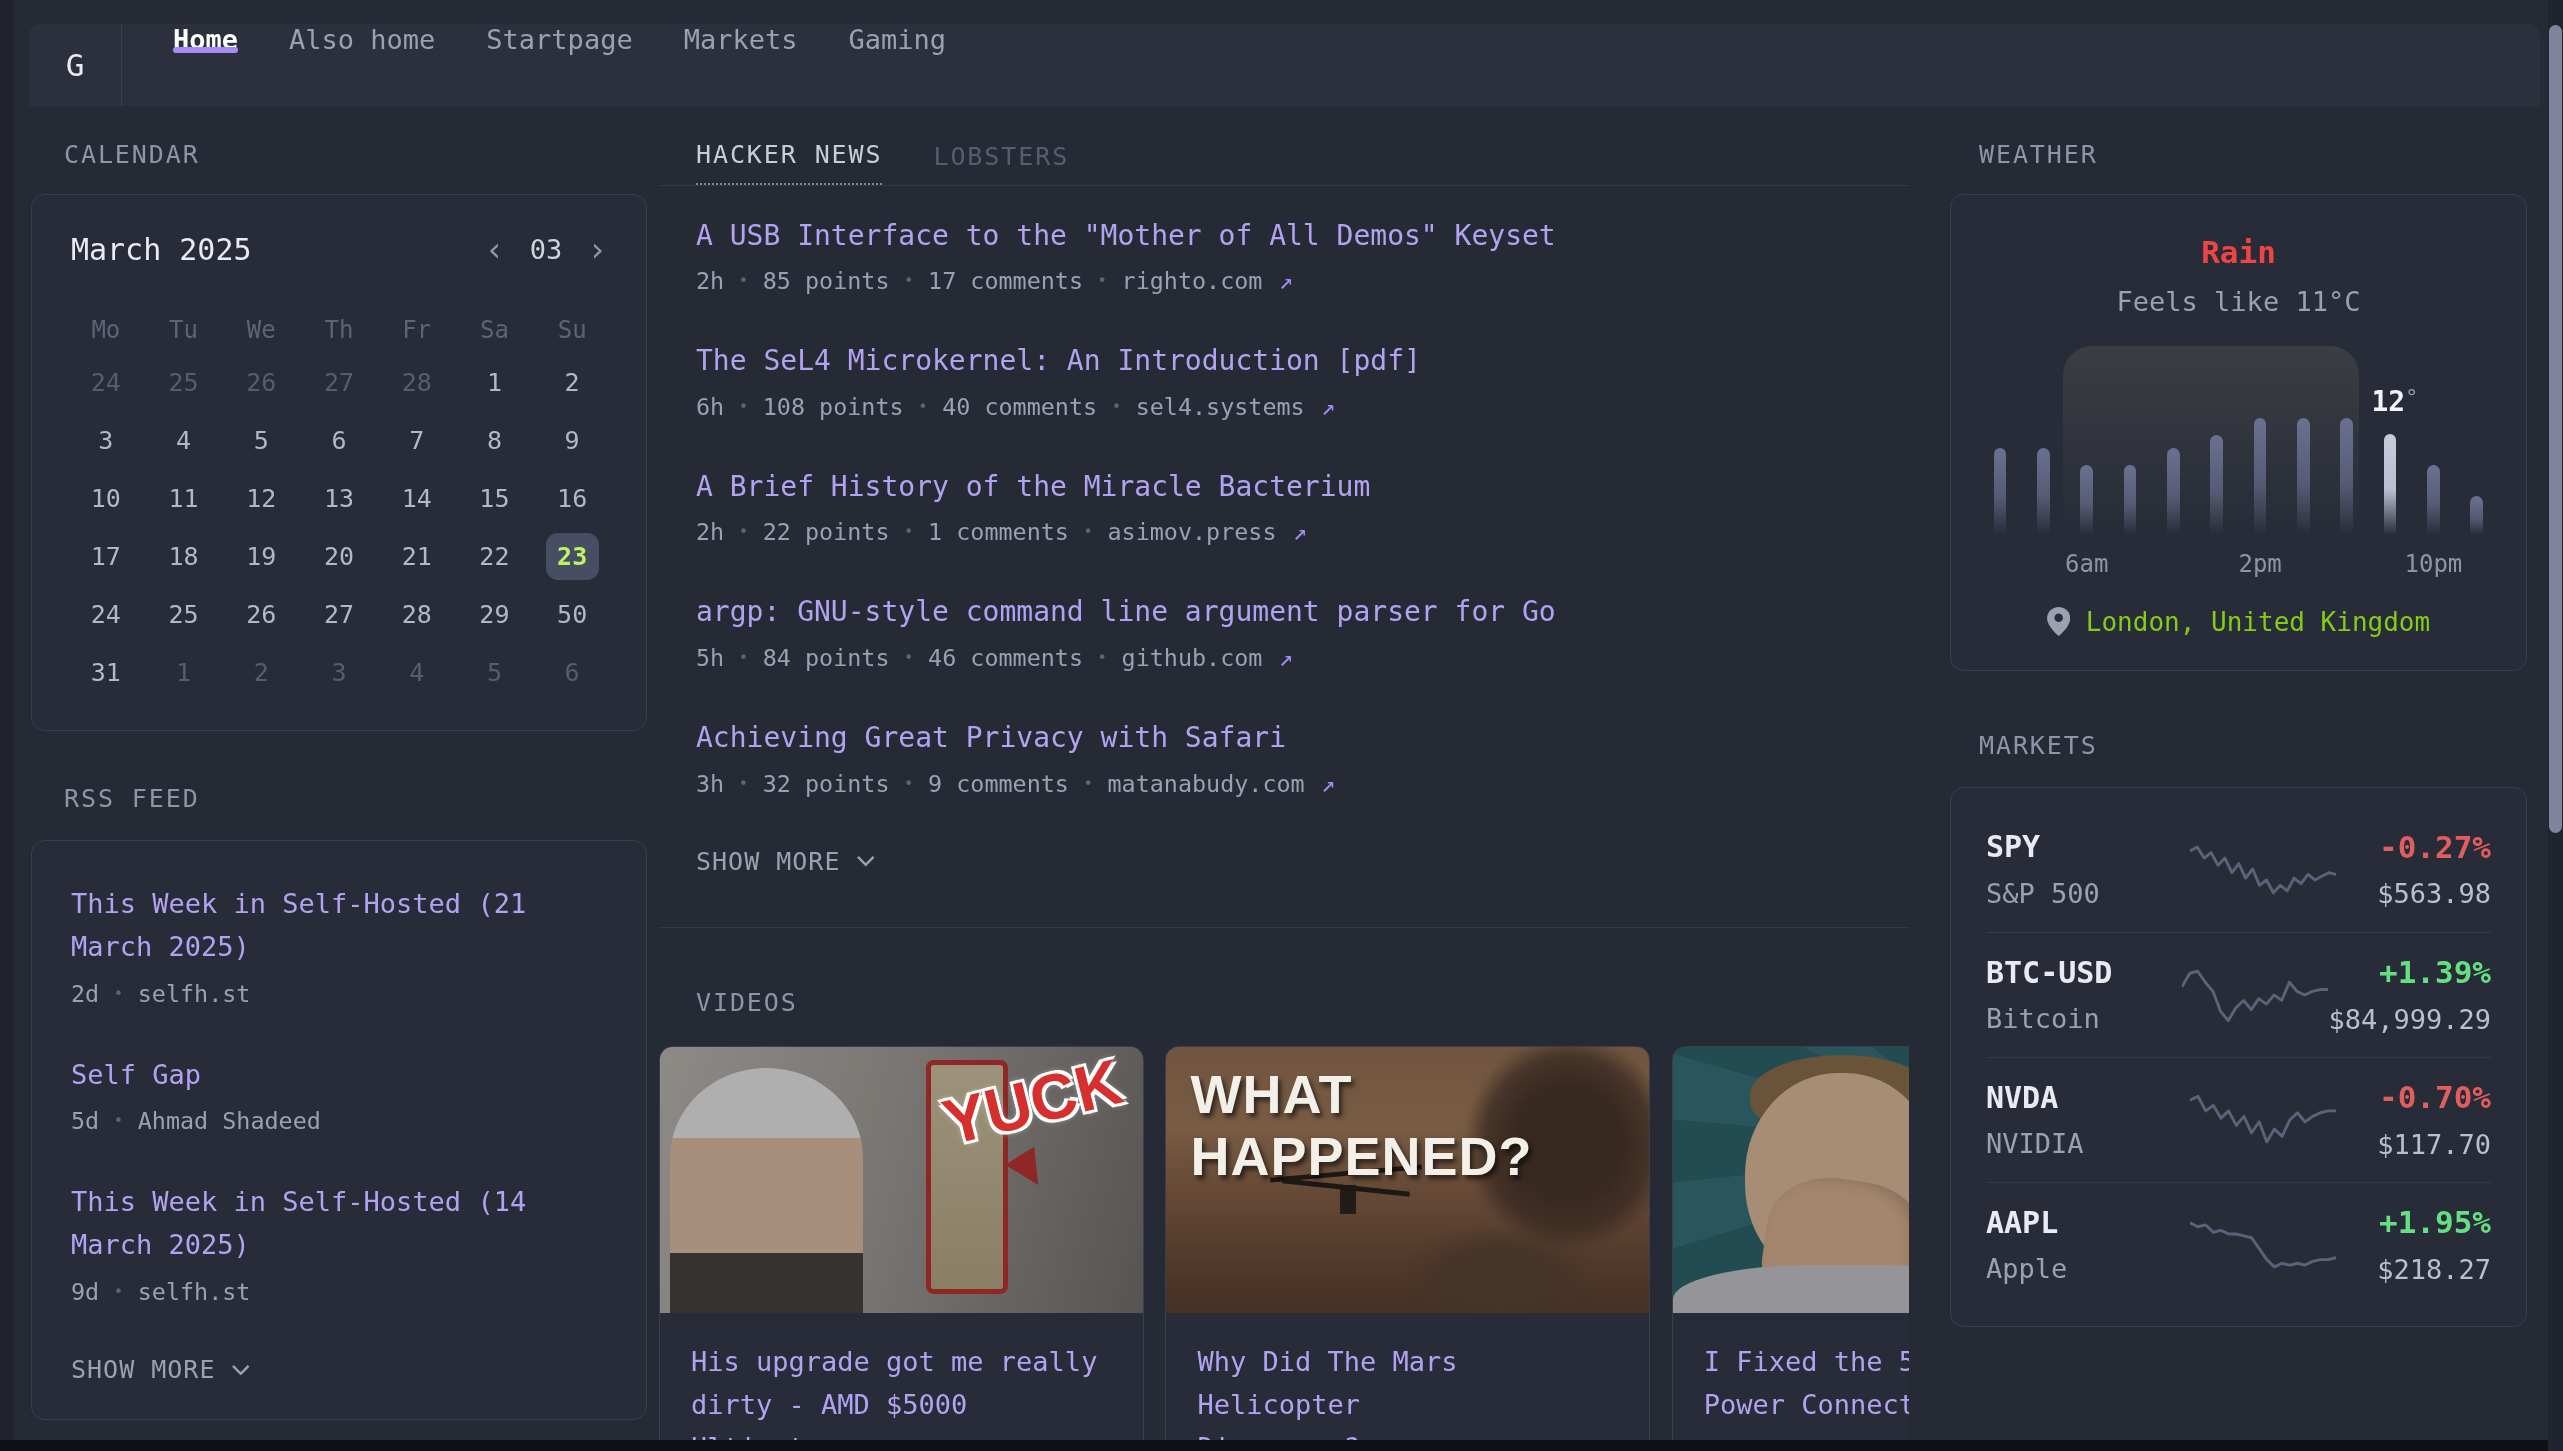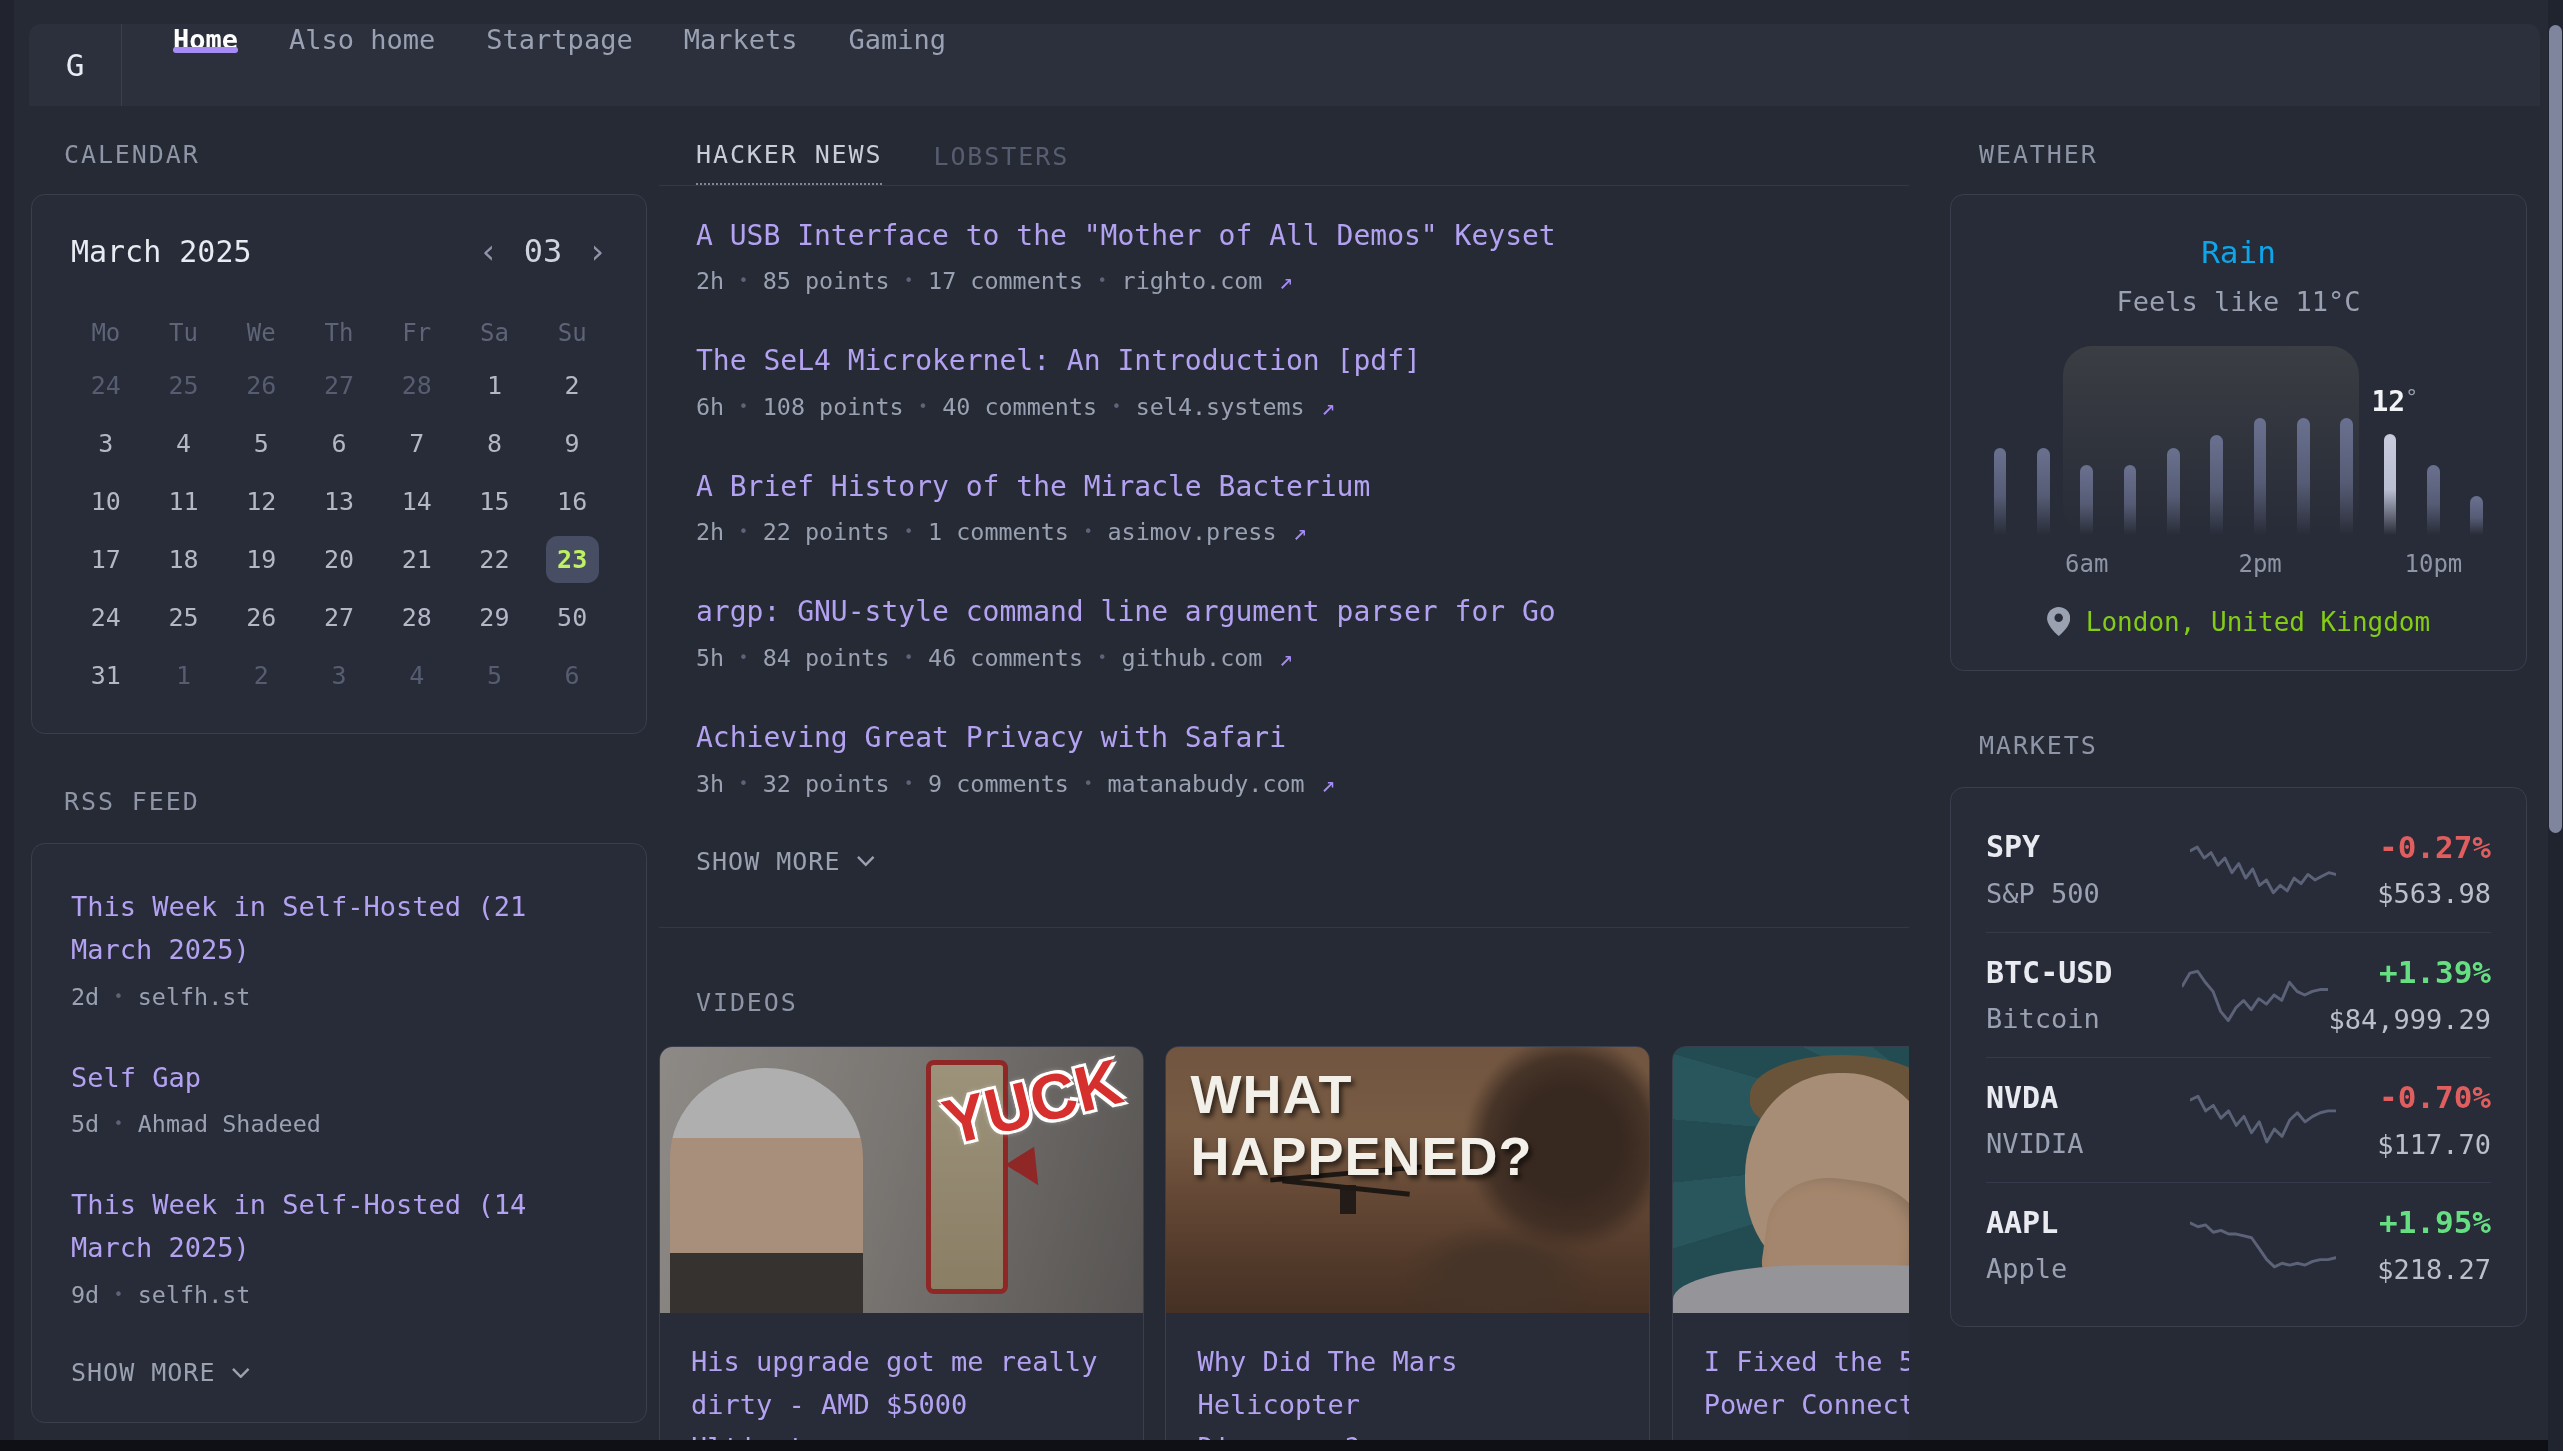--- a/index.html
+++ b/index.html
@@ -38,21 +38,21 @@
   .col-right .section-label{margin-left:29px;}
 
   .card{background:var(--card);border:1px solid var(--border);border-radius:13.6px;}
 
   
   .cal-card{margin-top:25px;padding:37px 35px 29px;}
   .cal-header{display:flex;align-items:center;justify-content:space-between;padding:0 3.9px;}
   .cal-month{font-size:30px;color:var(--text);}
   .cal-controls{display:flex;align-items:center;gap:25px;}
   .cal-chevron{font-size:33px;color:#8d95a6;line-height:1;cursor:pointer;}
-  .cal-badge{font-size:32px;color:#cfd3dd;}
+  .cal-badge{font-size:27px;color:#cfd3dd;}
   .cal-grid{display:grid;grid-template-columns:repeat(7,1fr);margin-top:39px;row-gap:0;}
   .cal-wd{height:47px;display:flex;align-items:center;justify-content:center;
     font-size:24px;color:#5d6477;}
   .cal-day{height:58px;display:flex;align-items:center;justify-content:center;
     font-size:25px;color:#b2b8c6;}
   .cal-day .day-box{min-width:53px;height:47px;display:flex;align-items:center;justify-content:center;border-radius:11.7px;}
   .cal-day.muted{color:#565d70;}
   .cal-day.selected{color:#bef264;font-weight:bold;}
   .cal-day.selected .day-box{background:#474d62;}
 
@@ -119,21 +119,21 @@
   .thumb-shock .art-b{display:block;left:15%;top:10%;width:40%;height:80%;border-radius:48%;background:#e8c3a0;}
   .thumb-shock .art-c{display:block;left:19%;top:50%;width:33%;height:48%;border-radius:42% 42% 30% 30%;
     background:#e3b992;transform:rotate(8deg);box-shadow:inset -9.7px 0 15.6px rgba(0,0,0,.18);}
   .thumb-shock .art-d{display:block;left:0%;bottom:-14%;width:72%;height:32%;border-radius:40% 40% 0 0;background:#cfcdd2;}
 
   .video-caption{padding:27px 31px 35px;}
   .video-title{font-size:27px;line-height:43px;color:var(--purple);white-space:pre-line;}
 
   
   .weather-card{margin-top:25px;padding:39px 37px 33px;}
-  .weather-cond{text-align:center;font-size:31px;font-weight:normal;color:#0ea5e9;}
+  .weather-cond{text-align:center;font-size:31px;font-weight:bold;color:#ef4444;}
   .weather-feels{text-align:center;font-size:27px;color:var(--muted);margin-top:15.6px;}
   .weather-chart{position:relative;height:175px;margin-top:43px;display:flex;justify-content:space-between;padding:0 5.8px;}
   .day-span{position:absolute;left:15%;width:59%;top:-13.6px;bottom:0;border-radius:29px;
     background:linear-gradient(180deg,rgba(222,216,160,0.10),rgba(222,216,160,0.03) 65%,transparent);}
   .hour-cell{position:relative;width:12.7px;display:flex;align-items:flex-end;}
   .wbar{width:12.7px;border-radius:6.8px 6.8px 0 0;
     background:linear-gradient(180deg,#6a7190 0%,#565c75 55%,rgba(86,92,117,0) 100%);}
   .hour-cell.highlight .wbar{background:linear-gradient(180deg,#c7cbdc 0%,#b9bed2 55%,rgba(185,190,210,0) 100%);}
   .temp-label{position:absolute;left:50%;transform:translateX(-40%);font-size:28px;font-weight:bold;
     color:#f2f3f7;white-space:nowrap;}

